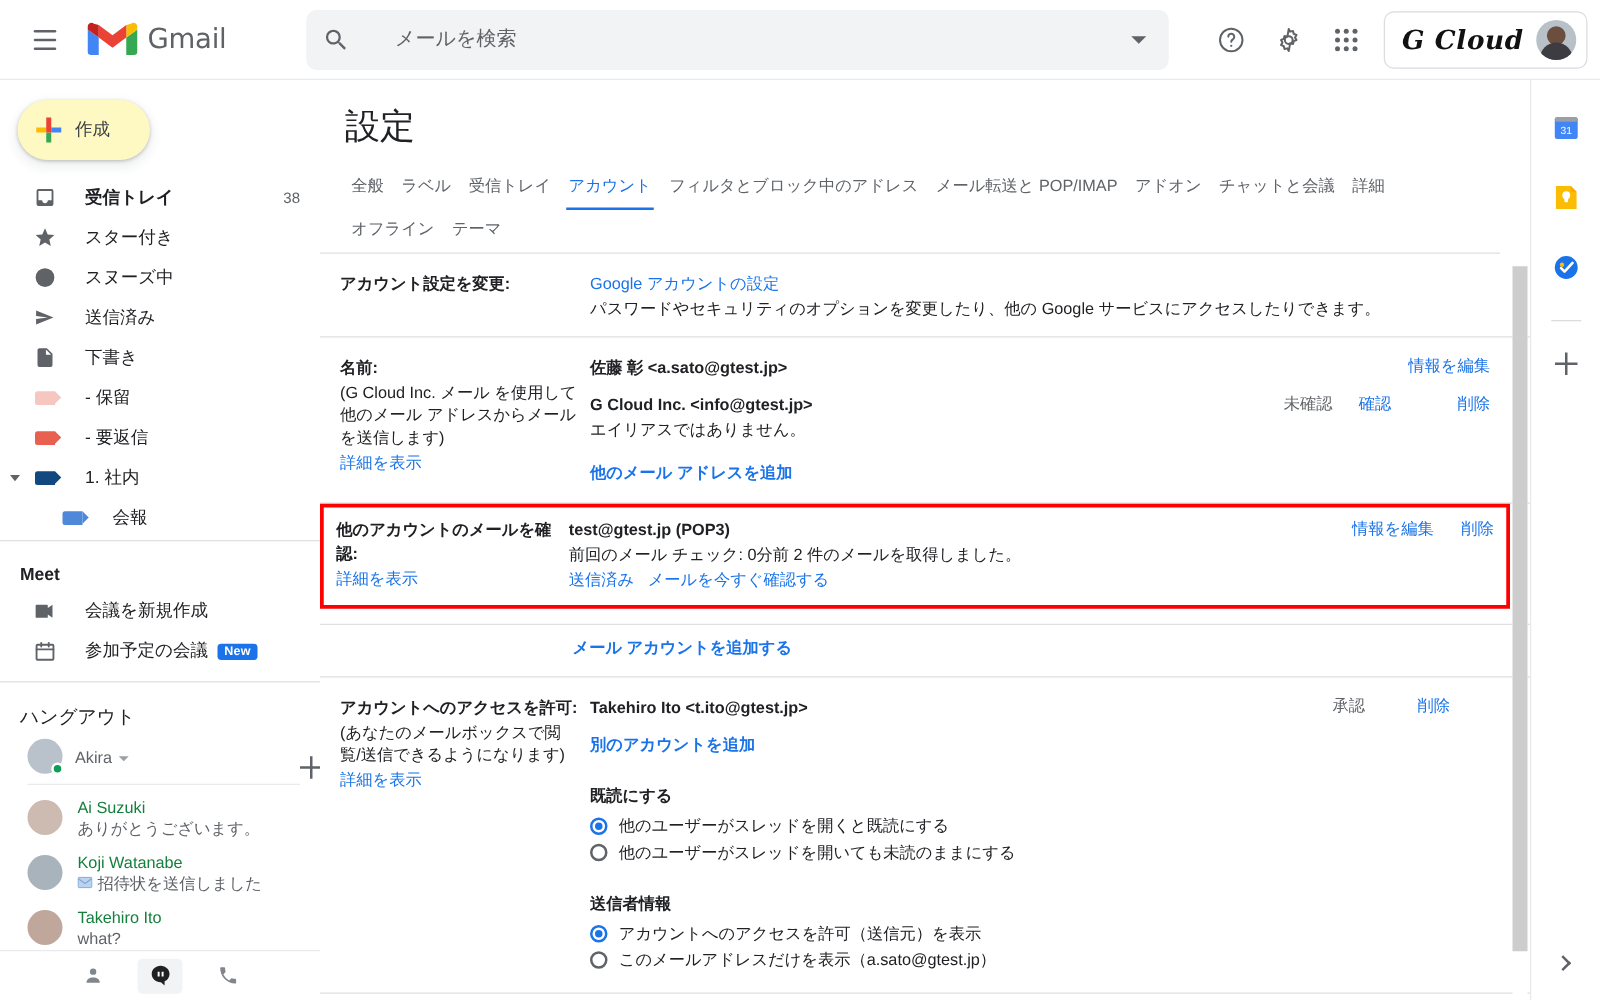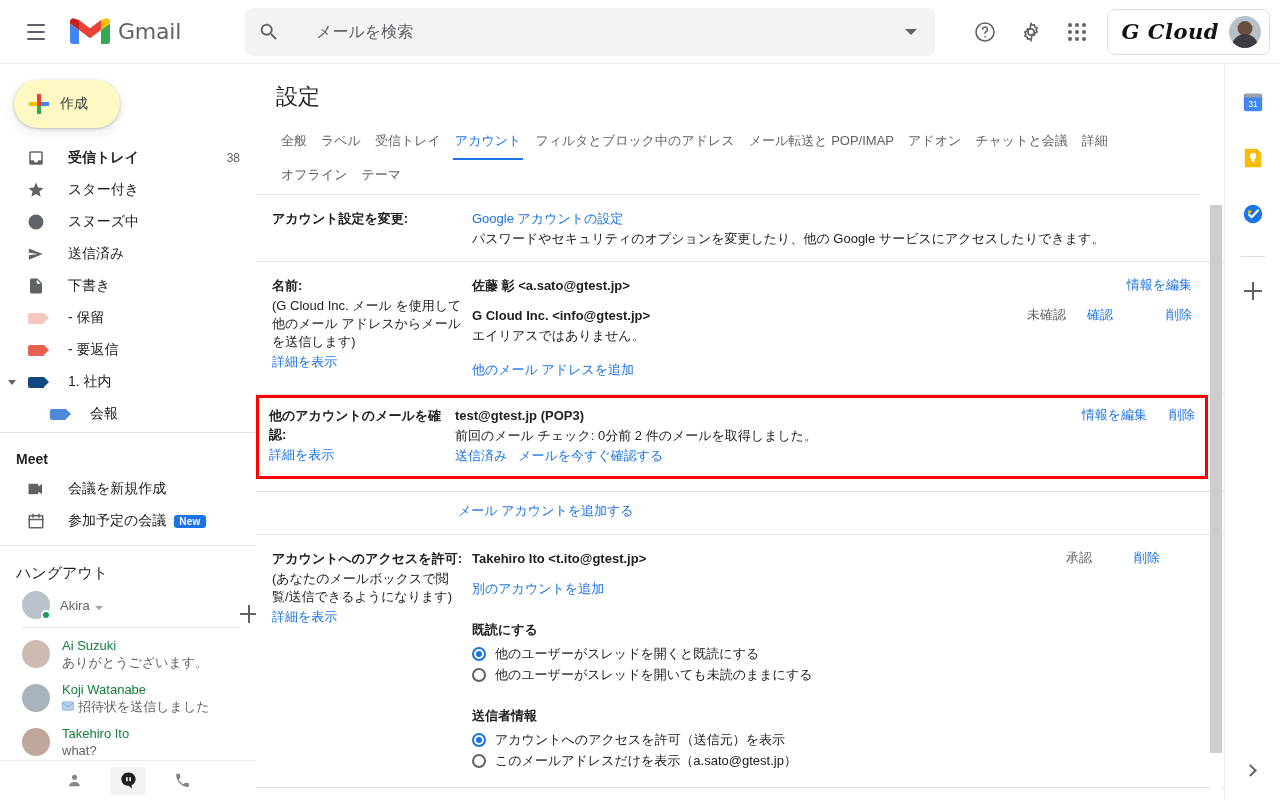--- a/index.html
+++ b/index.html
@@ -168,21 +168,21 @@
   }
   .bb-btn { width: 36px; height: 28px; display: flex; align-items: center; justify-content: center; cursor: pointer; border-radius: 4px; }
   .bb-btn.active { background: #f1f3f4; }
 
   
   .main {
     position: absolute; top: 64px; left: 256px; width: 968px; height: 736px;
     background: #fff; overflow: hidden;
   }
   .settings-title {
-    font-size: 22px; color: #202124; font-weight: 400;
+    font-size: 28px; color: #202124; font-weight: 400;
     padding: 18px 0 0 20px; font-family: "DejaVu Sans", sans-serif;
   }
   .tabs {
     padding: 14px 0 0 18px; display: flex; flex-wrap: wrap;
     border-bottom: 1px solid #e0e0e0; margin-right: 24px;
   }
   .tab {
     font-size: 13px; color: #5f6368; padding: 6px 7px 10px 7px; cursor: pointer;
     white-space: nowrap; position: relative; font-family: "Liberation Sans", sans-serif;
   }
@@ -202,21 +202,21 @@
   }
   .srow.no-border { border-bottom: none; }
   .scol-label {
     width: 200px; flex: 0 0 200px; padding-right: 8px;
     font-size: 13px; color: #202124; font-family: "Liberation Sans", sans-serif;
   }
   .scol-label .t { font-weight: 700; line-height: 19px; }
   .scol-label .sub { font-weight: 400; line-height: 18px; margin-top: 2px; color: #202124; }
   .scol-main { flex: 1; font-size: 13px; color: #202124; font-family: "Liberation Sans", sans-serif; }
   .lnk { color: #1a73e8; cursor: pointer; text-decoration: none; }
-  .lnk.bold { font-weight: 400; }
+  .lnk.bold { font-weight: 700; }
   .muted { color: #5f6368; }
   .line { line-height: 20px; }
   .mt10 { margin-top: 10px; }
   .mt14 { margin-top: 14px; }
 
   .row-actions {
     position: absolute; right: 16px; display: flex; align-items: center; gap: 24px;
     font-size: 13px; font-family: "Liberation Sans", sans-serif;
   }
 

